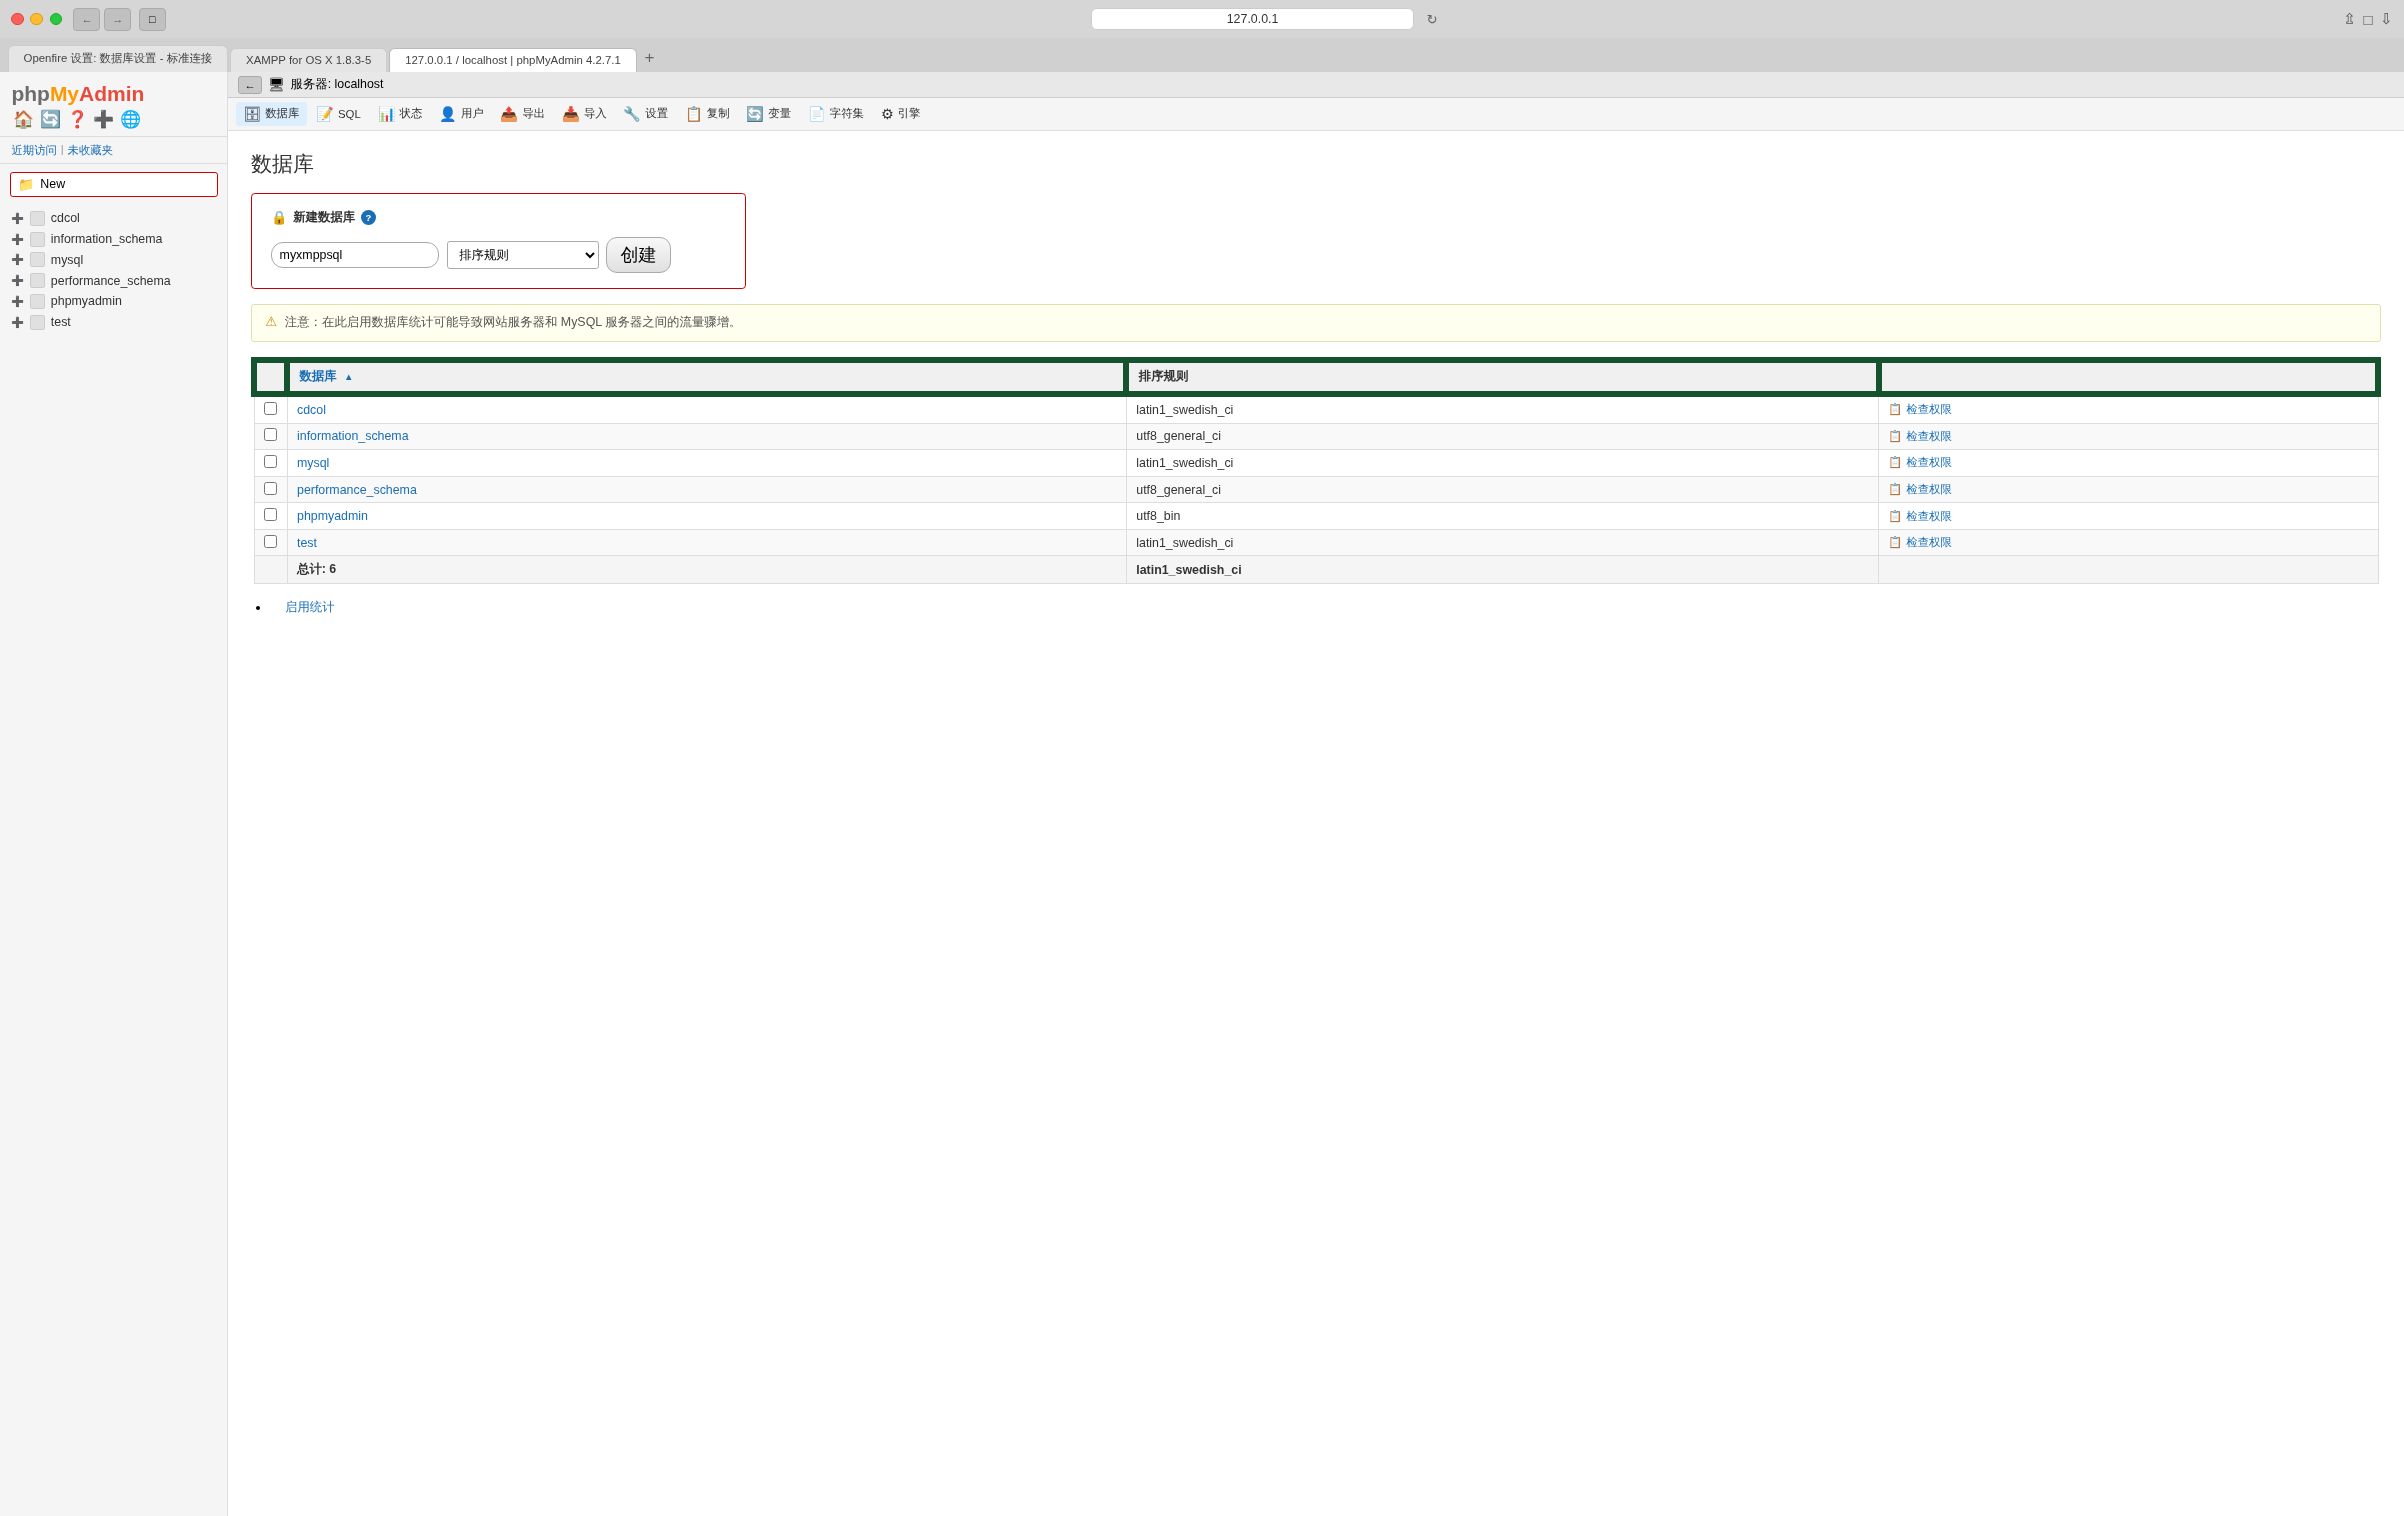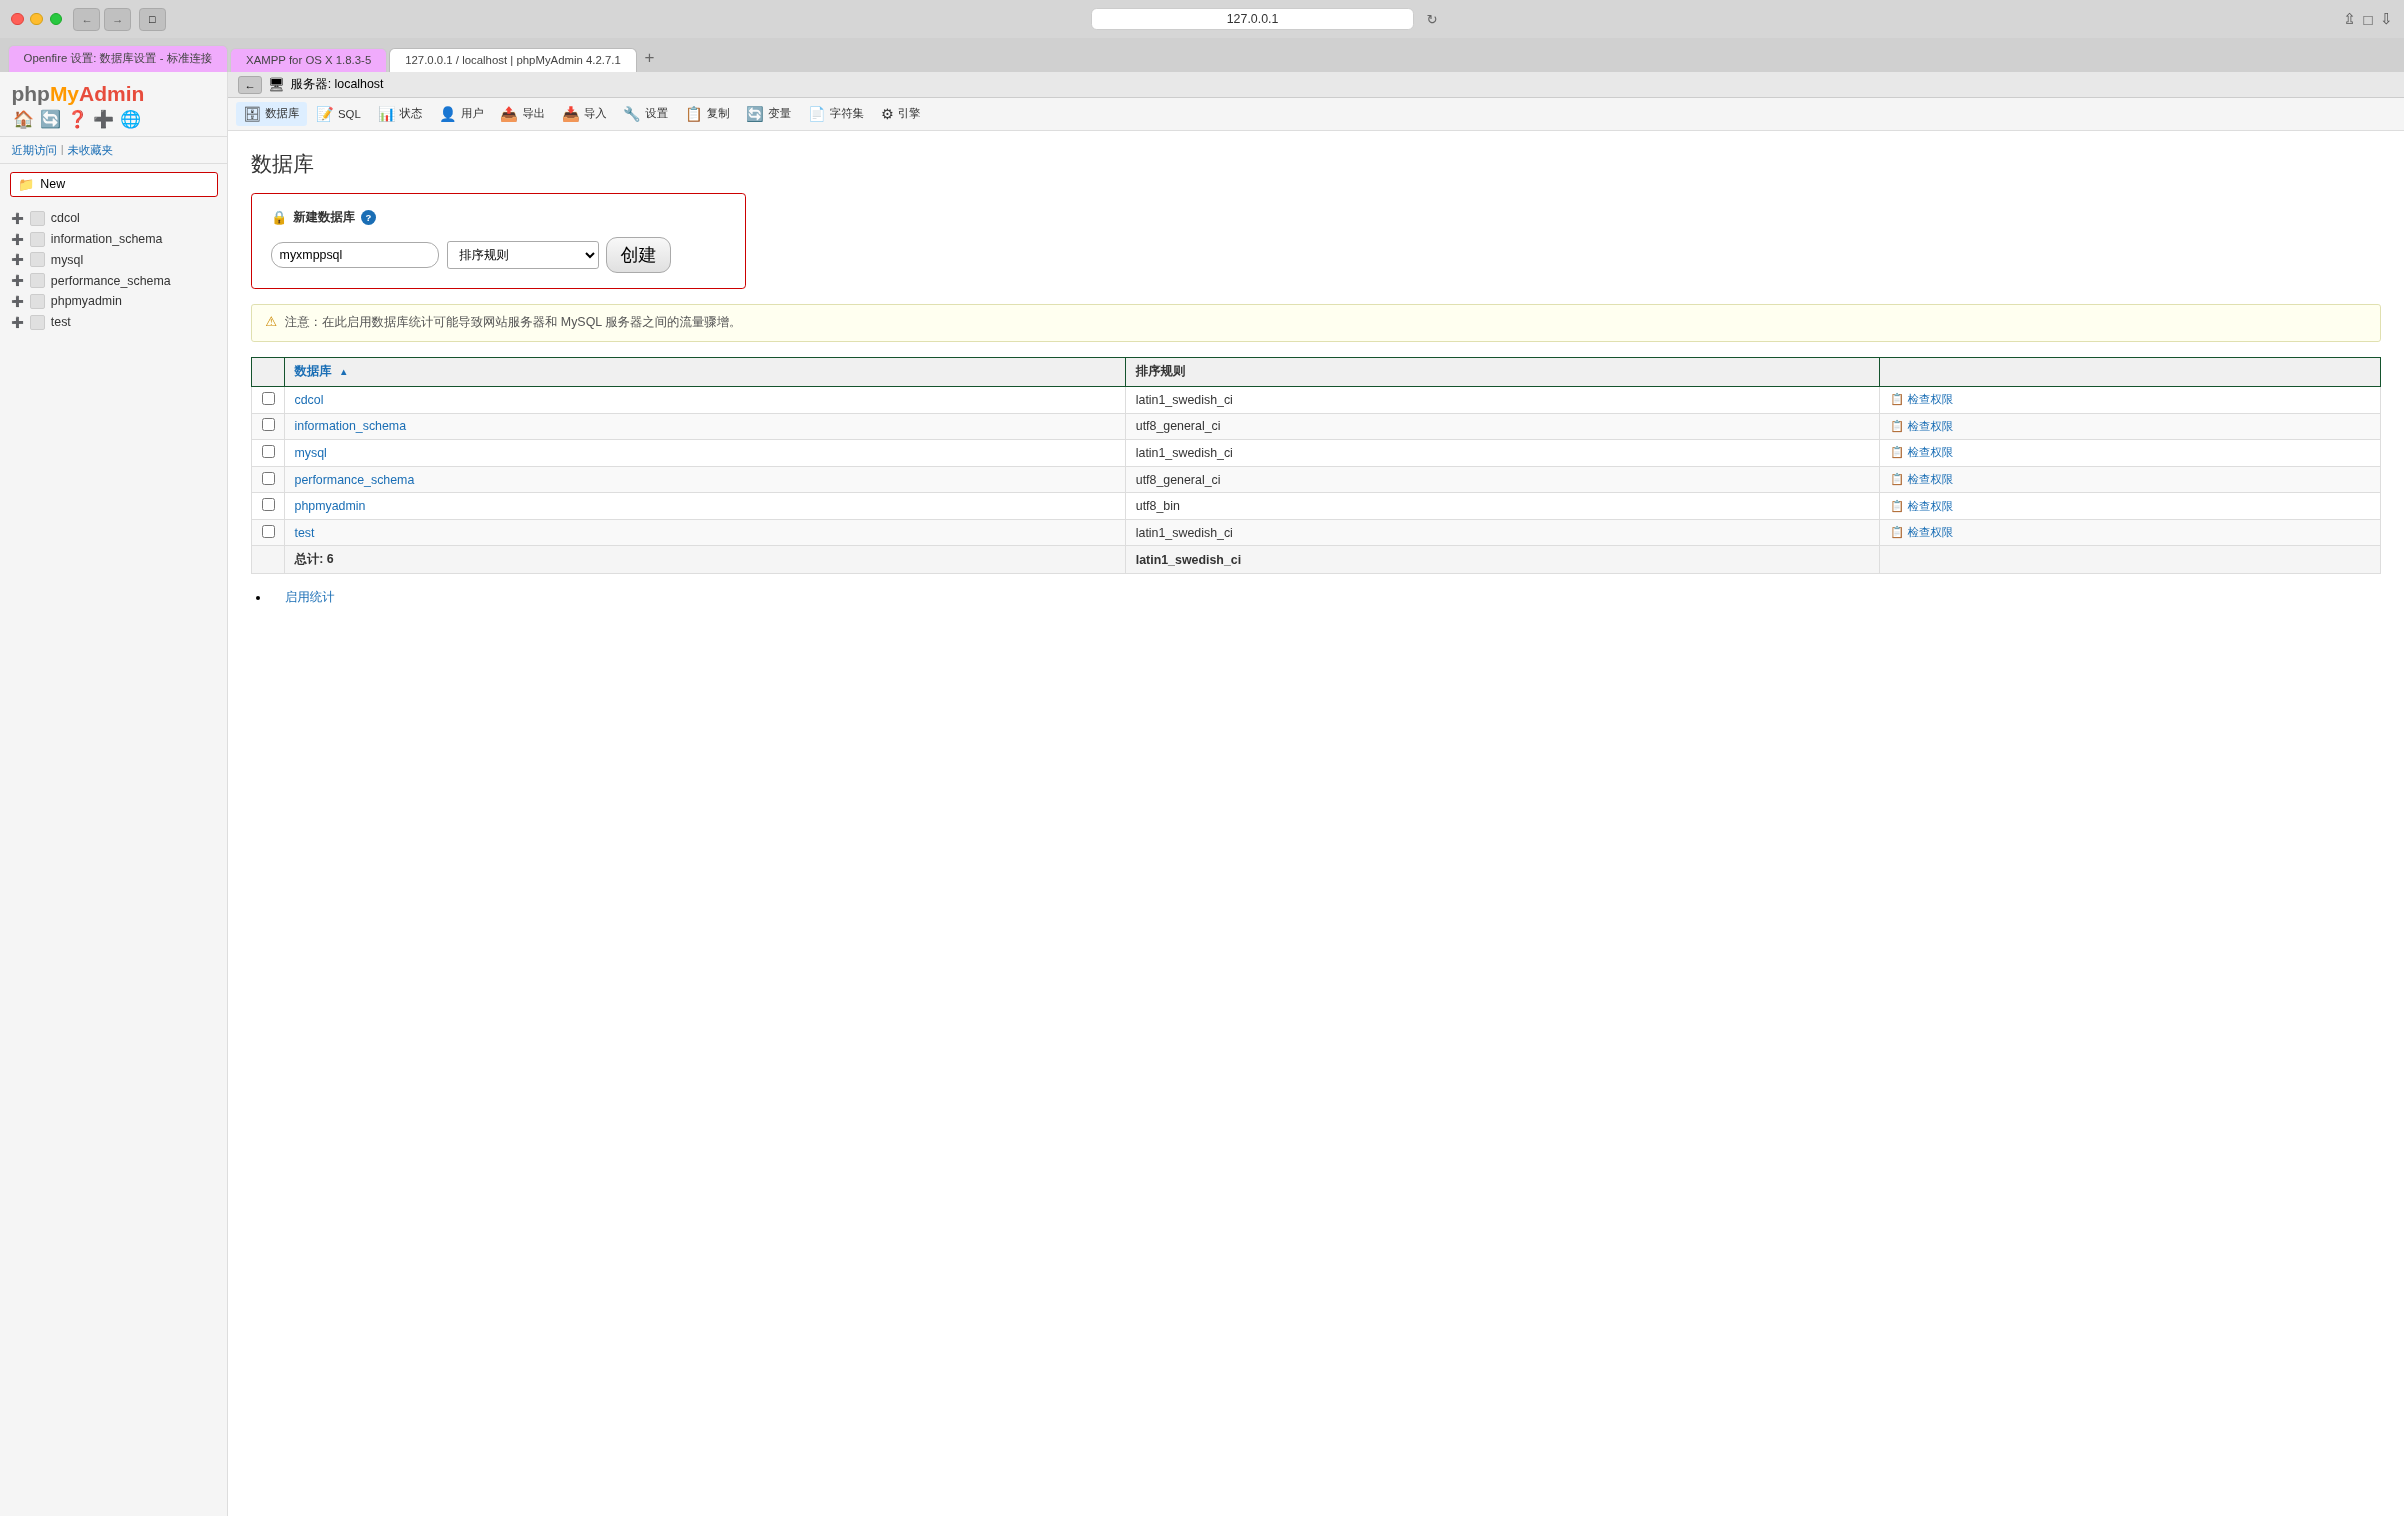--- a/index.html
+++ b/index.html
@@ -17,21 +17,21 @@
     .nav-btn { background: #c0c0c0; border: 1px solid #aaa; border-radius: 3.8px; width: 27px; height: 23px; display: flex; align-items: center; justify-content: center; cursor: pointer; font-size: 11.4px; color: #555; }
     .window-btn { background: #c0c0c0; border: 1px solid #aaa; border-radius: 3.8px; width: 27px; height: 23px; display: flex; align-items: center; justify-content: center; margin-right: 7.6px; font-size: 10.5px; }
     .address-bar-wrap { flex: 1; display: flex; align-items: center; justify-content: center; position: relative; }
     .address-bar { background: white; border: 1px solid #ccc; border-radius: 5.7px; padding: 2.9px 28.5px; width: 323px; text-align: center; font-size: 12.4px; color: #333; }
     .reload-btn { position: absolute; right: calc(50% - 185px); font-size: 13.3px; color: #666; cursor: pointer; }
     .browser-actions { display: flex; gap: 7.6px; margin-left: 11.4px; }
     .browser-action-btn { background: none; border: none; font-size: 15px; color: #555; cursor: pointer; }
 
     
     .browser-tabs { display: flex; background: #d0d0d0; height: 34px; align-items: flex-end; padding: 0 7.6px; }
-    .browser-tab { background: #f0abfc; border: 1px solid #ccc; border-bottom: none; border-radius: 5.7px 5.7px 0 0; padding: 5.7px 15px; font-size: 11.4px; color: #444; cursor: pointer; margin-right: 1.9px; display: flex; align-items: center; gap: 5.7px; white-space: nowrap; max-width: 266px; overflow: hidden; text-overflow: ellipsis; }
+    .browser-tab { background: #e5e5e5; border: 1px solid #ccc; border-bottom: none; border-radius: 5.7px 5.7px 0 0; padding: 5.7px 15px; font-size: 11.4px; color: #444; cursor: pointer; margin-right: 1.9px; display: flex; align-items: center; gap: 5.7px; white-space: nowrap; max-width: 266px; overflow: hidden; text-overflow: ellipsis; }
     .browser-tab.active { background: white; border-color: #bbb; }
     .new-tab-btn { background: none; border: none; font-size: 17px; color: #666; cursor: pointer; padding: 0 5.7px; margin-bottom: 3.8px; }
 
     
     .app-container { display: flex; height: calc(100vh - 72px); background: white; }
 
     
     .sidebar { width: 228px; min-width: 228px; background: #f5f5f5; border-right: 1px solid #ddd; display: flex; flex-direction: column; overflow-y: auto; }
     .sidebar-logo { padding: 9.5px 11.4px 5.7px; border-bottom: 1px solid #ddd; }
     .logo-text { font-size: 21px; font-weight: bold; }
@@ -73,21 +73,21 @@
     .db-name-input { border: 1px solid #aaa; border-radius: 12px; padding: 4.8px 7.6px; font-size: 12.4px; width: 168px; }
     .collation-select { border: 1px solid #aaa; border-radius: 2.9px; padding: 4.8px 7.6px; font-size: 12.4px; width: 152px; background: white; }
     .create-btn { background: linear-gradient(to bottom, #f8f8f8, #e0e0e0); border: 1px solid #aaa; border-radius: 11px; padding: 4.8px 13.3px; font-size: 18px; cursor: pointer; }
 
     
     .warning-box { background: #fffff0; border: 1px solid #e0e0b0; border-radius: 2.9px; padding: 9.5px 13.3px; margin-bottom: 15px; font-size: 12.4px; color: #555; display: flex; align-items: flex-start; gap: 7.6px; }
     .warning-icon { color: #cc8800; font-size: 13.3px; }
 
     
     .db-table { width: 100%; border-collapse: collapse; margin-bottom: 15px; }
-    .db-table th { background: #f0f0f0; border: 1px solid #14532d; padding: 5.7px 9.5px; text-align: left; font-size: 12.4px; color: #333; }
+    .db-table th { background: #f0f0f0; border: 6px solid #14532d; padding: 5.7px 9.5px; text-align: left; font-size: 12.4px; color: #333; }
     .db-table th.sortable { cursor: pointer; color: #1a6eb5; }
     .sort-arrow { font-size: 9.5px; margin-left: 3.8px; }
     .db-table td { border: 1px solid #ddd; padding: 4.8px 9.5px; font-size: 12.4px; color: #333; }
     .db-table tr:nth-child(even) td { background: #f9f9f9; }
     .db-link { color: #1a6eb5; text-decoration: none; cursor: pointer; }
     .check-col { width: 23px; }
     .action-link { color: #1a6eb5; text-decoration: none; font-size: 11.4px; }
     .action-icon { font-size: 11.4px; }
     .total-row td { background: #f5f5f5 !important; font-weight: bold; margin-top: 16px; }
 

